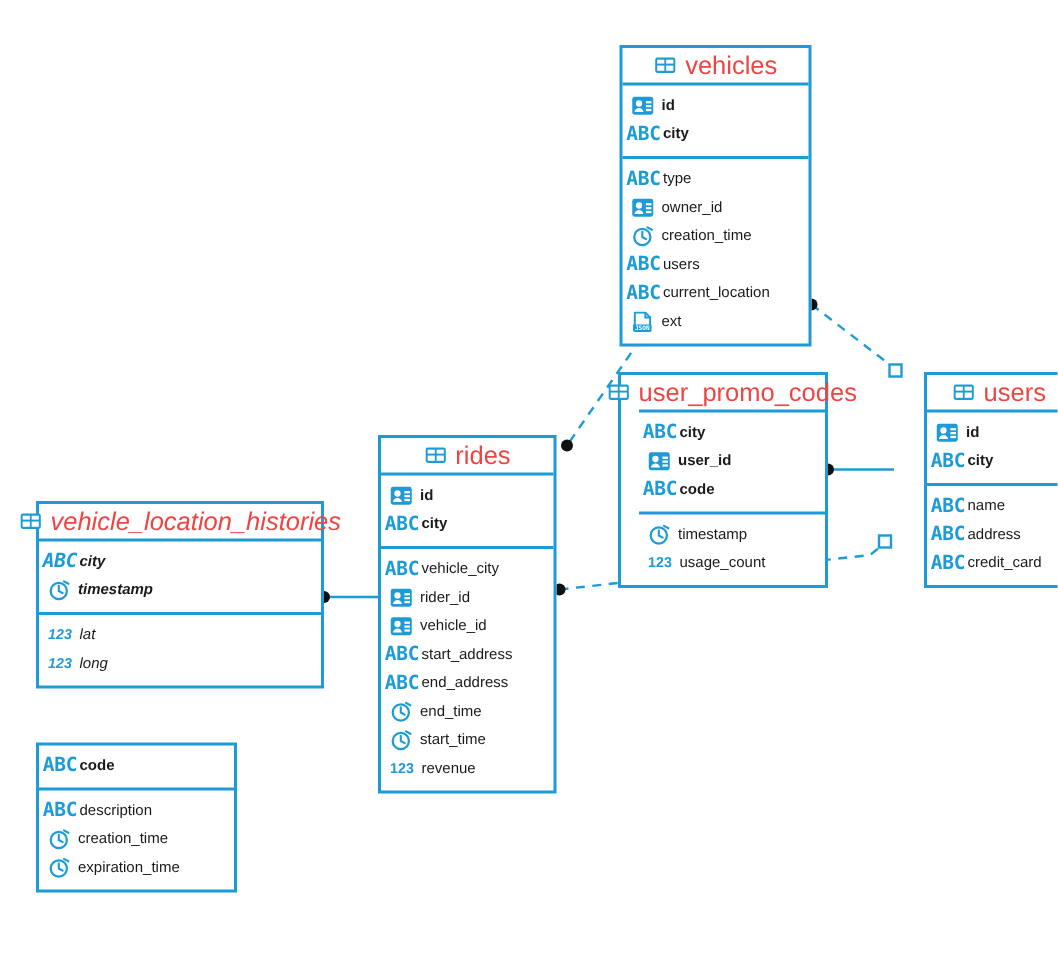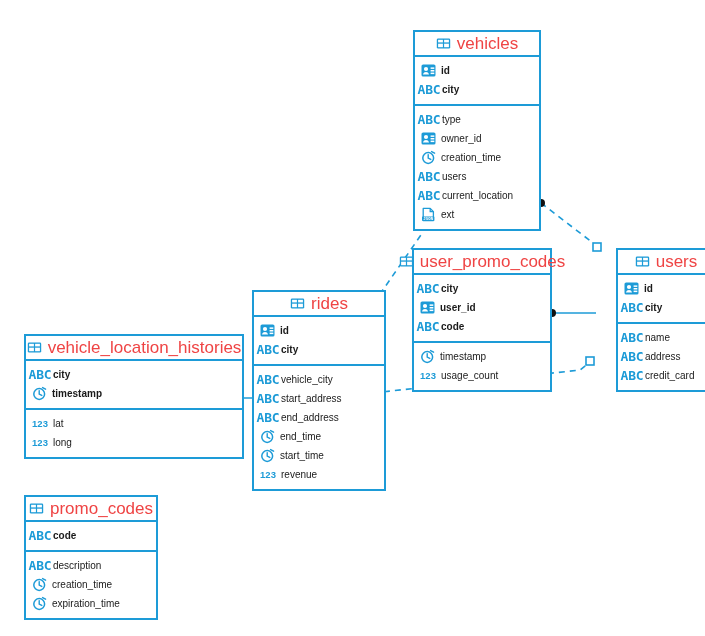--- a/index.html
+++ b/index.html
@@ -281,21 +281,21 @@
           <div class="field">
             <span class="icon icon-abc">ABC</span>
             <span class="fname">address</span>
           </div>
           <div class="field">
             <span class="icon icon-abc">ABC</span>
             <span class="fname">credit_card</span>
           </div>
         </div>
       </div>
-      <div class="table-node" style="left: 412px; top: 248px; width: 140px;">
+      <div class="table-node" style="left: 412px; top: 248px; width: 140px; padding-left: 12px;">
         <div class="table-title">
           <span class="icon">
             <svg width="15" height="15" viewBox="0 0 15 15">
               <rect x="0.8" y="2.4" width="13.4" height="10.2" rx="1.4" fill="#1d9bd7"></rect>
               <rect x="2.1" y="3.8" width="4.8" height="2.6" fill="#ffffff"></rect>
               <rect x="8.1" y="3.8" width="4.8" height="2.6" fill="#ffffff"></rect>
               <rect x="2.1" y="7.7" width="4.8" height="3.5" fill="#ffffff"></rect>
               <rect x="8.1" y="7.7" width="4.8" height="3.5" fill="#ffffff"></rect>
             </svg>
           </span>
@@ -334,21 +334,21 @@
               </svg>
             </span>
             <span class="fname">timestamp</span>
           </div>
           <div class="field">
             <span class="icon icon-123">123</span>
             <span class="fname">usage_count</span>
           </div>
         </div>
       </div>
-      <div class="table-node" style="left: 252px; top: 290px; width: 134px;">
+      <div class="table-node" style="left: 252px; top: 290px; width: 119px;">
         <div class="table-title">
           <span class="icon">
             <svg width="15" height="15" viewBox="0 0 15 15">
               <rect x="0.8" y="2.4" width="13.4" height="10.2" rx="1.4" fill="#1d9bd7"></rect>
               <rect x="2.1" y="3.8" width="4.8" height="2.6" fill="#ffffff"></rect>
               <rect x="8.1" y="3.8" width="4.8" height="2.6" fill="#ffffff"></rect>
               <rect x="2.1" y="7.7" width="4.8" height="3.5" fill="#ffffff"></rect>
               <rect x="8.1" y="7.7" width="4.8" height="3.5" fill="#ffffff"></rect>
             </svg>
           </span>
@@ -372,20 +372,46 @@
             <span class="icon icon-abc">ABC</span>
             <span class="fname">city</span>
           </div>
         </div>
         <div class="section cols">
           <div class="field">
             <span class="icon icon-abc">ABC</span>
             <span class="fname">vehicle_city</span>
           </div>
           <div class="field">
+            <span class="icon">
+              <svg width="15" height="15" viewBox="0 0 15 15">
+                <rect x="0.5" y="1.5" width="14" height="12" rx="1.6" fill="#1d9bd7"></rect>
+                <circle cx="5" cy="6" r="2.1" fill="#ffffff"></circle>
+                <path d="M1.9 11.6c0.5-1.8 1.7-2.6 3.1-2.6s2.6 0.8 3.1 2.6z" fill="#ffffff"></path>
+                <rect x="9.6" y="4.4" width="3.7" height="1.5" fill="#ffffff"></rect>
+                <rect x="9.6" y="7.0" width="3.7" height="1.5" fill="#ffffff"></rect>
+                <rect x="9.6" y="9.6" width="3.7" height="1.5" fill="#ffffff"></rect>
+              </svg>
+            </span>
+            <span class="fname">rider_id</span>
+          </div>
+          <div class="field">
+            <span class="icon">
+              <svg width="15" height="15" viewBox="0 0 15 15">
+                <rect x="0.5" y="1.5" width="14" height="12" rx="1.6" fill="#1d9bd7"></rect>
+                <circle cx="5" cy="6" r="2.1" fill="#ffffff"></circle>
+                <path d="M1.9 11.6c0.5-1.8 1.7-2.6 3.1-2.6s2.6 0.8 3.1 2.6z" fill="#ffffff"></path>
+                <rect x="9.6" y="4.4" width="3.7" height="1.5" fill="#ffffff"></rect>
+                <rect x="9.6" y="7.0" width="3.7" height="1.5" fill="#ffffff"></rect>
+                <rect x="9.6" y="9.6" width="3.7" height="1.5" fill="#ffffff"></rect>
+              </svg>
+            </span>
+            <span class="fname">vehicle_id</span>
+          </div>
+          <div class="field">
             <span class="icon icon-abc">ABC</span>
             <span class="fname">start_address</span>
           </div>
           <div class="field">
             <span class="icon icon-abc">ABC</span>
             <span class="fname">end_address</span>
           </div>
           <div class="field">
             <span class="icon">
               <svg width="15" height="15" viewBox="0 0 15 15">
@@ -405,21 +431,21 @@
               </svg>
             </span>
             <span class="fname">start_time</span>
           </div>
           <div class="field">
             <span class="icon icon-123">123</span>
             <span class="fname">revenue</span>
           </div>
         </div>
       </div>
-      <div class="table-node" style="left: 24px; top: 334px; width: 220px;">
+      <div class="table-node" style="left: 24px; top: 334px; width: 192px; font-style: italic;">
         <div class="table-title">
           <span class="icon">
             <svg width="15" height="15" viewBox="0 0 15 15">
               <rect x="0.8" y="2.4" width="13.4" height="10.2" rx="1.4" fill="#1d9bd7"></rect>
               <rect x="2.1" y="3.8" width="4.8" height="2.6" fill="#ffffff"></rect>
               <rect x="8.1" y="3.8" width="4.8" height="2.6" fill="#ffffff"></rect>
               <rect x="2.1" y="7.7" width="4.8" height="3.5" fill="#ffffff"></rect>
               <rect x="8.1" y="7.7" width="4.8" height="3.5" fill="#ffffff"></rect>
             </svg>
           </span>
@@ -446,32 +472,20 @@
             <span class="icon icon-123">123</span>
             <span class="fname">lat</span>
           </div>
           <div class="field">
             <span class="icon icon-123">123</span>
             <span class="fname">long</span>
           </div>
         </div>
       </div>
       <div class="table-node" style="left: 24px; top: 495px; width: 134px;">
-        <div class="table-title">
-          <span class="icon">
-            <svg width="15" height="15" viewBox="0 0 15 15">
-              <rect x="0.8" y="2.4" width="13.4" height="10.2" rx="1.4" fill="#1d9bd7"></rect>
-              <rect x="2.1" y="3.8" width="4.8" height="2.6" fill="#ffffff"></rect>
-              <rect x="8.1" y="3.8" width="4.8" height="2.6" fill="#ffffff"></rect>
-              <rect x="2.1" y="7.7" width="4.8" height="3.5" fill="#ffffff"></rect>
-              <rect x="8.1" y="7.7" width="4.8" height="3.5" fill="#ffffff"></rect>
-            </svg>
-          </span>
-          <span class="tname">promo_codes</span>
-        </div>
         <div class="section keys">
           <div class="field pk">
             <span class="icon icon-abc">ABC</span>
             <span class="fname">code</span>
           </div>
         </div>
         <div class="section cols">
           <div class="field">
             <span class="icon icon-abc">ABC</span>
             <span class="fname">description</span>

